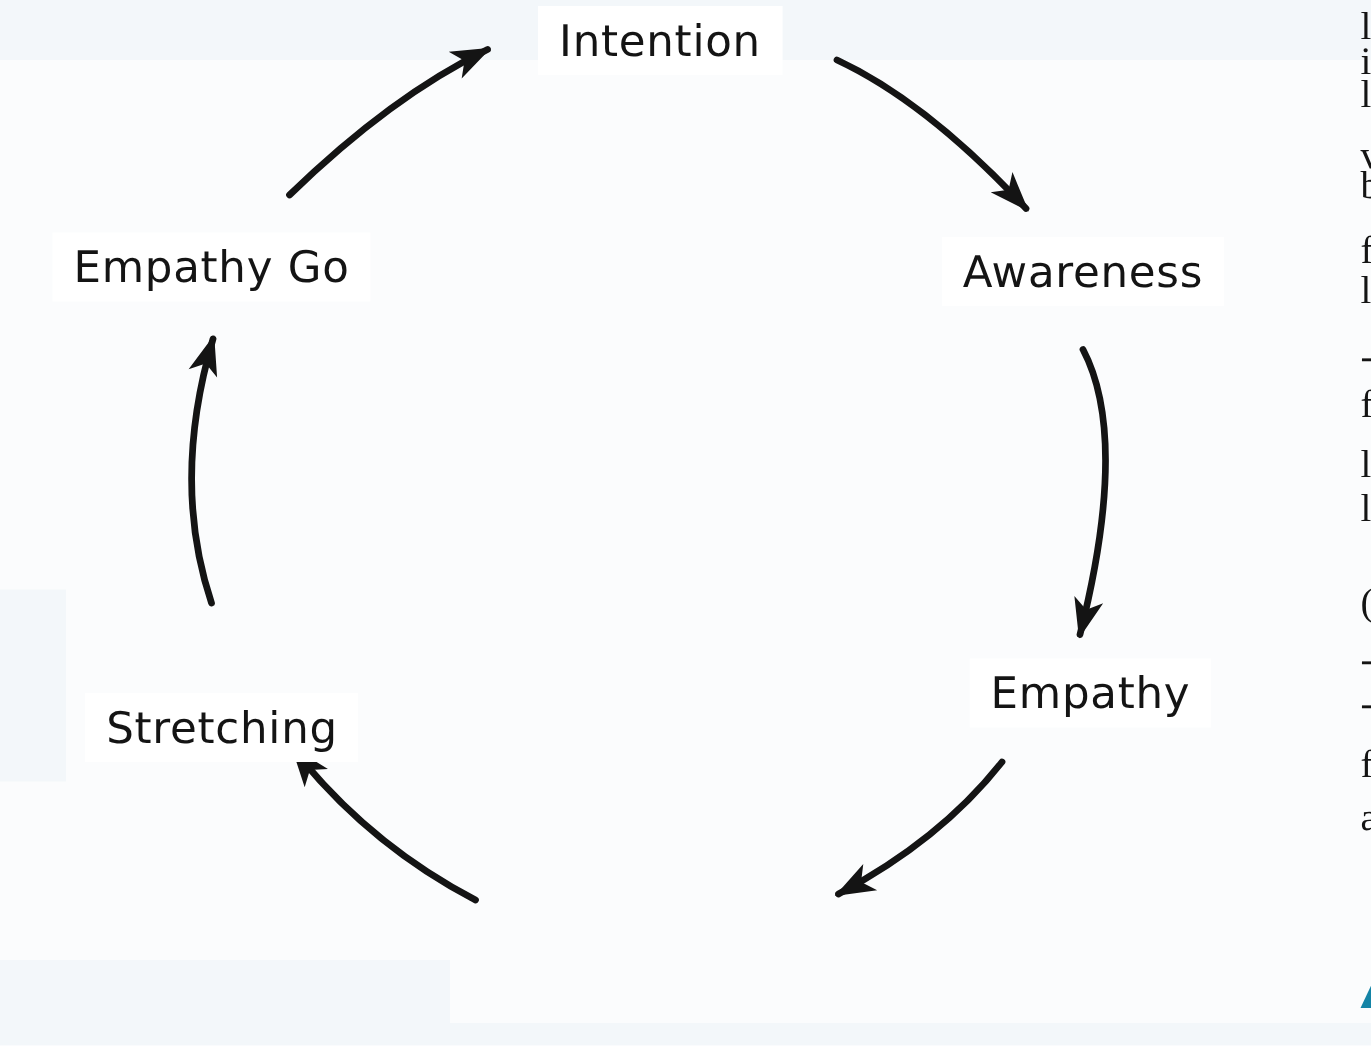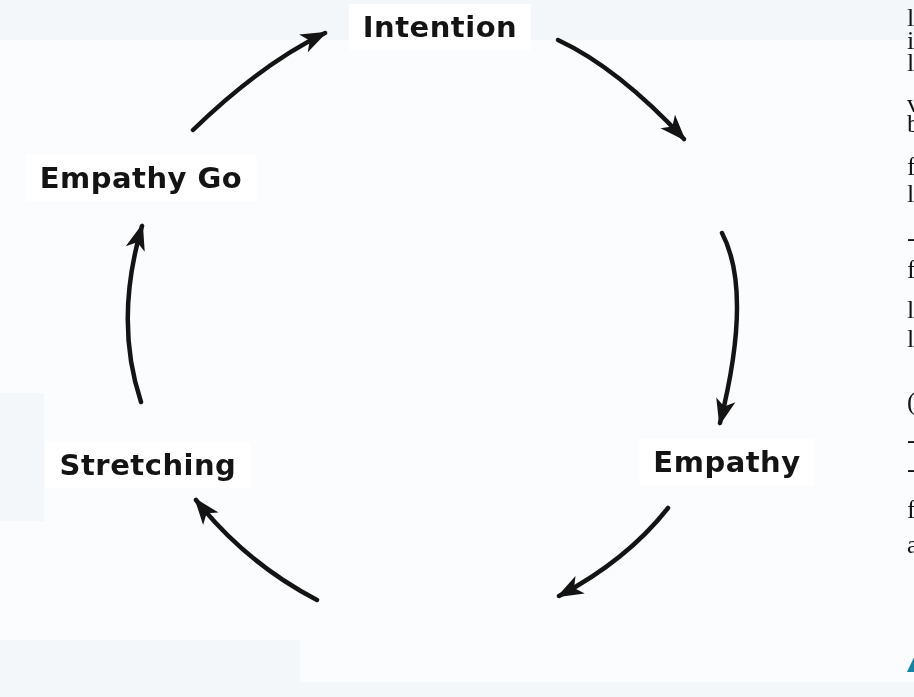--- a/index.html
+++ b/index.html
@@ -29,30 +29,30 @@
     stroke: var(--ink, #141414);
     stroke-width: 4.5;
     stroke-linecap: round;
   }
   .node-label {
     position: absolute;
     transform: translate(-50%, -50%);
     background: var(--label-bg, #ffffff);
     color: var(--ink, #141414);
     font-size: 29px;
-    font-weight: 700;
+    font-weight: 400;
     letter-spacing: 0.5px;
     padding: 6px 14px;
     white-space: nowrap;
   }
   .label-intention    { left: 440px; top: 27px;  }
   .label-awareness    { left: 722px; top: 181px; }
   .label-empathy      { left: 727px; top: 462px; text-align: center; }
   .label-appreciation { left: 436px; top: 614px; }
-  .label-stretching   { left: 148px; top: 465px; }
+  .label-stretching   { left: 148px; top: 485px; }
   .label-letting-go   { left: 141px; top: 178px; }
   .edge-text-column {
     position: absolute;
     right: 0; top: 0; bottom: 0;
     width: 9px;
     overflow: hidden;
   }
   .edge-text-column .frag {
     position: absolute;
     left: 2px;
@@ -88,20 +88,21 @@
     </defs>
     <path class="edge" d="M 193 130 Q 261 64 325 33" marker-end="url(#dart)"></path>
     <path class="edge" d="M 558 40 Q 618 68 684 139" marker-end="url(#dart)"></path>
     <path class="edge" d="M 722 233 Q 753 292 720 423" marker-end="url(#dart)"></path>
     <path class="edge" d="M 668 508 Q 627 560 559 596" marker-end="url(#dart)"></path>
     <path class="edge" d="M 317 600 Q 246 563 196 500" marker-end="url(#dart)"></path>
     <path class="edge" d="M 141 402 Q 114 321 142 226" marker-end="url(#dart)"></path>
   </svg>
 
   <div class="node-label label-intention">Intention</div>
+  <div class="node-label label-awareness">Awareness</div>
   <div class="node-label label-empathy">Empathy</div>
   <div class="node-label label-stretching">Stretching</div>
   <div class="node-label label-letting-go">Empathy Go</div>
 
   <div class="edge-text-column">
       <span class="frag" style="top: 5px;">l</span>
       <span class="frag" style="top: 28px;">i</span>
       <span class="frag" style="top: 50px;">l</span>
       <span class="frag" style="top: 91px;">v</span>
       <span class="frag" style="top: 111px;">b</span>

